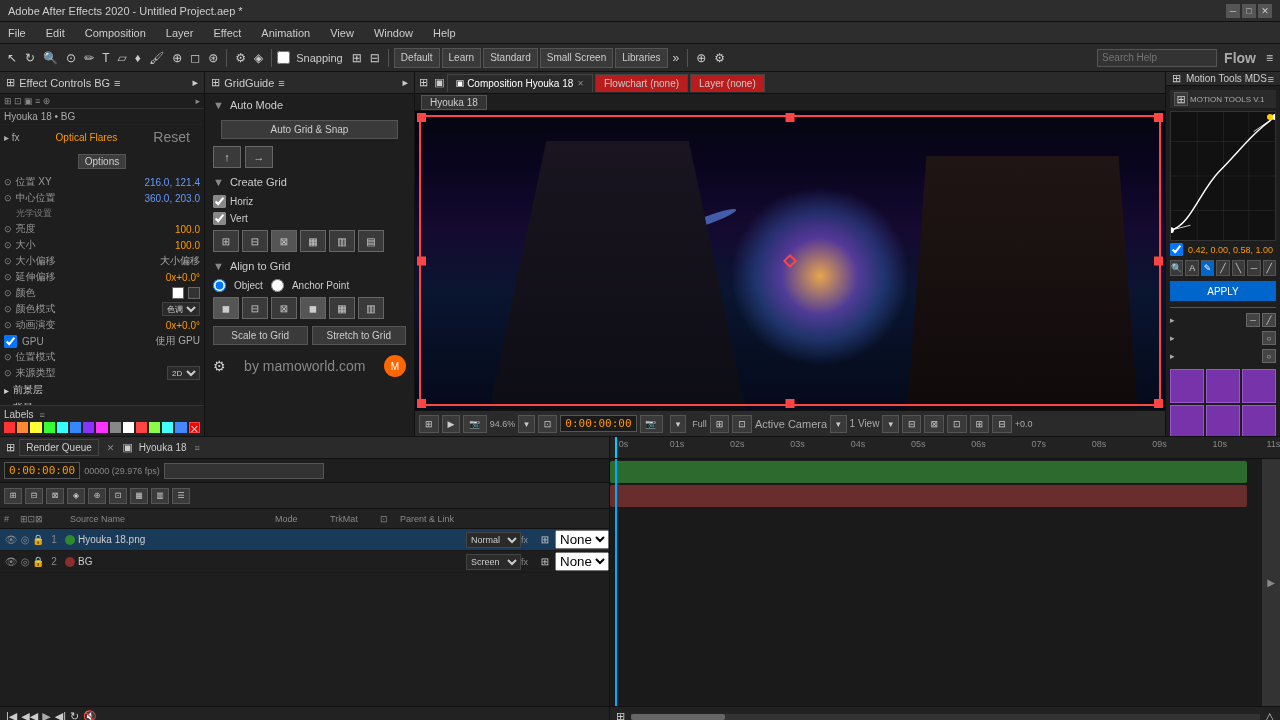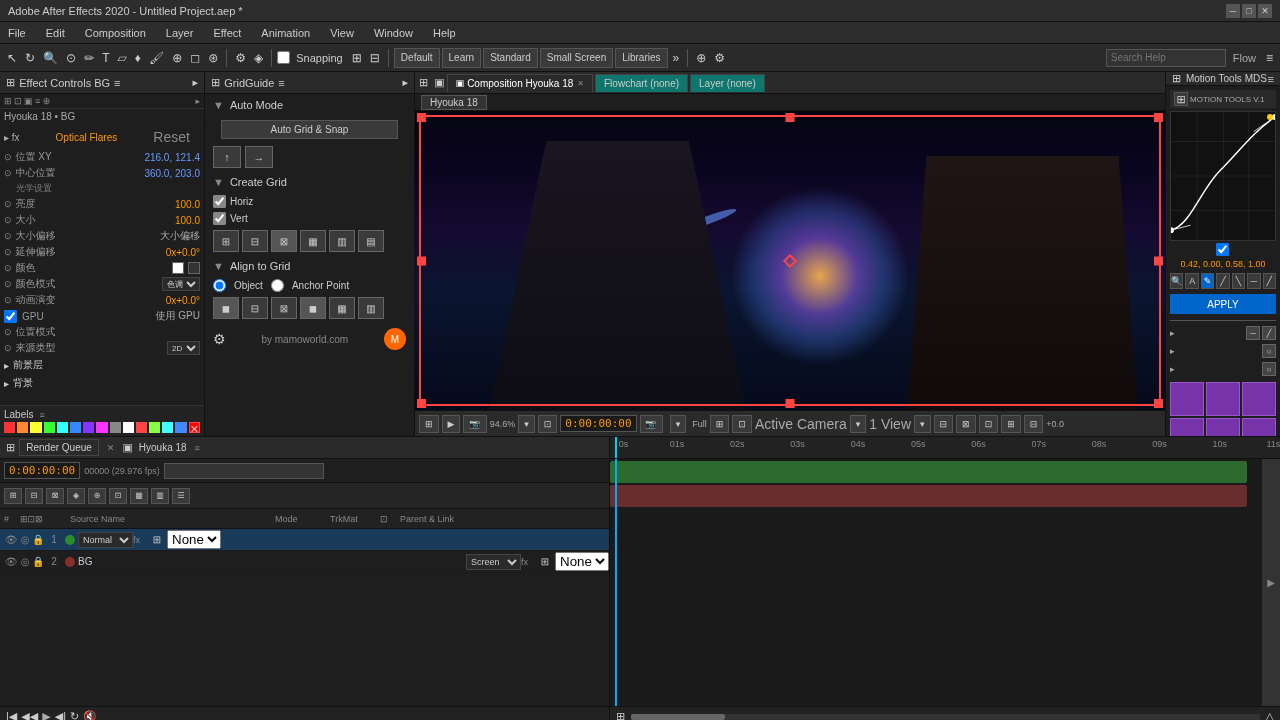--- a/index.html
+++ b/index.html
@@ -225,21 +225,21 @@
       flex: 1;
       text-align: center;
     }
     .grid-footer {
       display: flex;
       align-items: center;
       justify-content: space-between;
       padding: 6px 8px;
     }
     .gear-icon { font-size: 14px; cursor: pointer; }
-    .by-text { font-size: 10px; color: #888; }
+    .by-text { font-size: 14px; color: #888; }
     .orange-circle {
       width: 22px; height: 22px;
       background: #ff6600;
       border-radius: 50%;
       display: flex; align-items: center; justify-content: center;
       font-size: 10px; color: white;
     }
 
     
     #center-panel {
@@ -251,21 +251,21 @@
     #comp-tabs {
       background: #2a2a2a;
       height: 22px;
       display: flex;
       align-items: center;
       padding: 0 4px;
       border-bottom: 1px solid #111;
       gap: 2px;
     }
     .comp-tab {
-      background: #0f766e;
+      background: #b91c1c;
       border: 1px solid #444;
       border-bottom: none;
       color: #ccc;
       padding: 2px 8px;
       font-size: 10px;
       cursor: pointer;
       height: 18px;
       display: flex; align-items: center;
     }
     .comp-tab.active { background: #2a2a2a; color: #fff; }
@@ -340,21 +340,20 @@
       border: 1px solid #333;
       position: relative;
       overflow: hidden;
     }
     .value-row {
       display: flex;
       align-items: center;
       gap: 3px;
       padding: 2px 0;
       font-size: 9px;
-      flex-direction: column;
     }
     .icon-btn {
       background: #3a3a3a;
       border: 1px solid #555;
       width: 16px; height: 16px;
       display: flex; align-items: center; justify-content: center;
       cursor: pointer;
       font-size: 9px;
     }
     .apply-btn {
@@ -544,21 +543,21 @@
       margin-left: auto;
       display: flex;
       align-items: center;
       gap: 3px;
     }
 
     .tab-close { font-size: 8px; margin-left: 4px; cursor: pointer; color: #888; }
 
     .snapping-cb { accent-color: #888; }
 
-    .flow-text { color: #aaa; font-size: 11px; }
+    .flow-text { color: #aaa; font-size: 14px; font-weight: bold; }
     
     .toolbar-icon {
       font-size: 12px;
       cursor: pointer;
       padding: 0 3px;
       color: #ccc;
     }
 
     #render-queue-header {
       background: #2a2a2a;
@@ -674,20 +673,23 @@
         <span>Hyouka 18 • BG</span>
       </div>
 
       <div id="props-area">
         <div class="fx-row" style="padding:2px 4px; cursor:pointer;gap:32px;">
           <span style="color:#aaa; font-size:10px;">▸ fx</span>
           <span class="fx-title" style="margin-left:4px;">Optical Flares</span>
           <span class="fx-reset" style="margin-left:4px;">Reset</span>
         </div>
 
+        <div style="text-align:center; padding:2px 4px;">
+          <button class="options-btn">Options</button>
+        </div>
 
         <div class="prop-row">
           <span style="font-size:9px; color:#888; margin-right:2px;">⊙</span>
           <span class="prop-name">位置 XY</span>
           <span class="prop-val-blue">216.0, 121.4</span>
         </div>
         <div class="prop-row">
           <span style="font-size:9px; color:#888; margin-right:2px;">⊙</span>
           <span class="prop-name">中心位置</span>
           <span class="prop-val-blue">360.0, 203.0</span>
@@ -840,20 +842,24 @@
 
       <div class="grid-icon-row">
         <div class="grid-icon active" style="font-size:10px;">◼</div>
         <div class="grid-icon" style="font-size:10px;">⊟</div>
         <div class="grid-icon" style="font-size:10px;">⊠</div>
         <div class="grid-icon active" style="font-size:10px;">◼</div>
         <div class="grid-icon" style="font-size:10px;">▦</div>
         <div class="grid-icon" style="font-size:10px;">▥</div>
       </div>
 
+      <div class="scale-stretch-row">
+        <button class="scale-btn">Scale to Grid</button>
+        <button class="scale-btn">Stretch to Grid</button>
+      </div>
 
       <div class="grid-footer">
         <span class="gear-icon">⚙</span>
         <span class="by-text">by mamoworld.com</span>
         <div class="orange-circle">M</div>
       </div>
     </div>
 
     <div id="center-panel">
 
@@ -912,23 +918,23 @@
         <button class="comp-tool-btn">📷</button>
         <span style="color:#aaa;font-size:9px;">94.6%</span>
         <button class="comp-tool-btn">▾</button>
         <button class="comp-tool-btn">⊡</button>
         <span class="time-display">0:00:00:00</span>
         <button class="comp-tool-btn">📷</button>
         <button class="comp-tool-btn" style="margin-left:4px;">▾</button>
         <span style="color:#aaa;font-size:9px;margin-left:3px;">Full</span>
         <button class="comp-tool-btn">⊞</button>
         <button class="comp-tool-btn">⊡</button>
-        <span style="color:#aaa;font-size:14px;">Active Camera</span>
+        <span style="color:#aaa;font-size:11px;">Active Camera</span>
         <button class="comp-tool-btn">▾</button>
-        <span style="color:#aaa;font-size:14px;">1 View</span>
+        <span style="color:#aaa;font-size:10px;">1 View</span>
         <button class="comp-tool-btn">▾</button>
         <button class="comp-tool-btn">⊟</button>
         <button class="comp-tool-btn">⊠</button>
         <button class="comp-tool-btn">⊡</button>
         <button class="comp-tool-btn">⊞</button>
         <button class="comp-tool-btn">⊟</button>
         <span style="color:#aaa;font-size:9px;">+0.0</span>
       </div>
     </div>
 
@@ -1081,20 +1087,21 @@
       </div>
 
       <div id="layer-rows">
 
         <div class="layer-row selected">
           <div class="layer-eye">👁</div>
           <div class="layer-solo">◎</div>
           <div class="layer-lock">🔒</div>
           <div class="layer-num">1</div>
           <div class="layer-color" style="background:#2d8a2d;"></div>
+          <div class="layer-name">Hyouka 18.png</div>
           <div class="layer-mode">
             <select>
               <option>Normal</option>
             </select>
           </div>
           <div style="width:10px;font-size:9px;color:#888;margin-right:4px;">fx</div>
           <div style="width:20px;text-align:center;">
             <span>⊞</span>
           </div>
           <div style="font-size:9px;color:#888;width:50px;">

